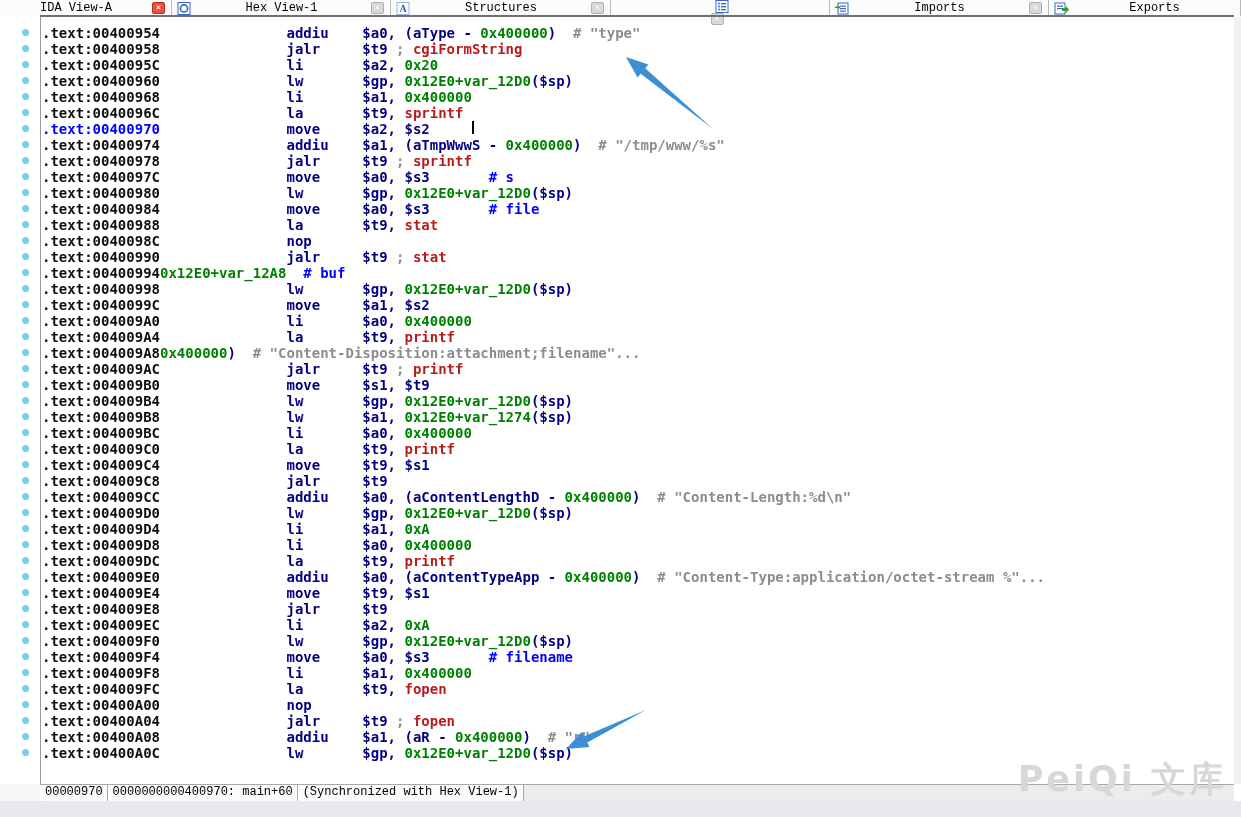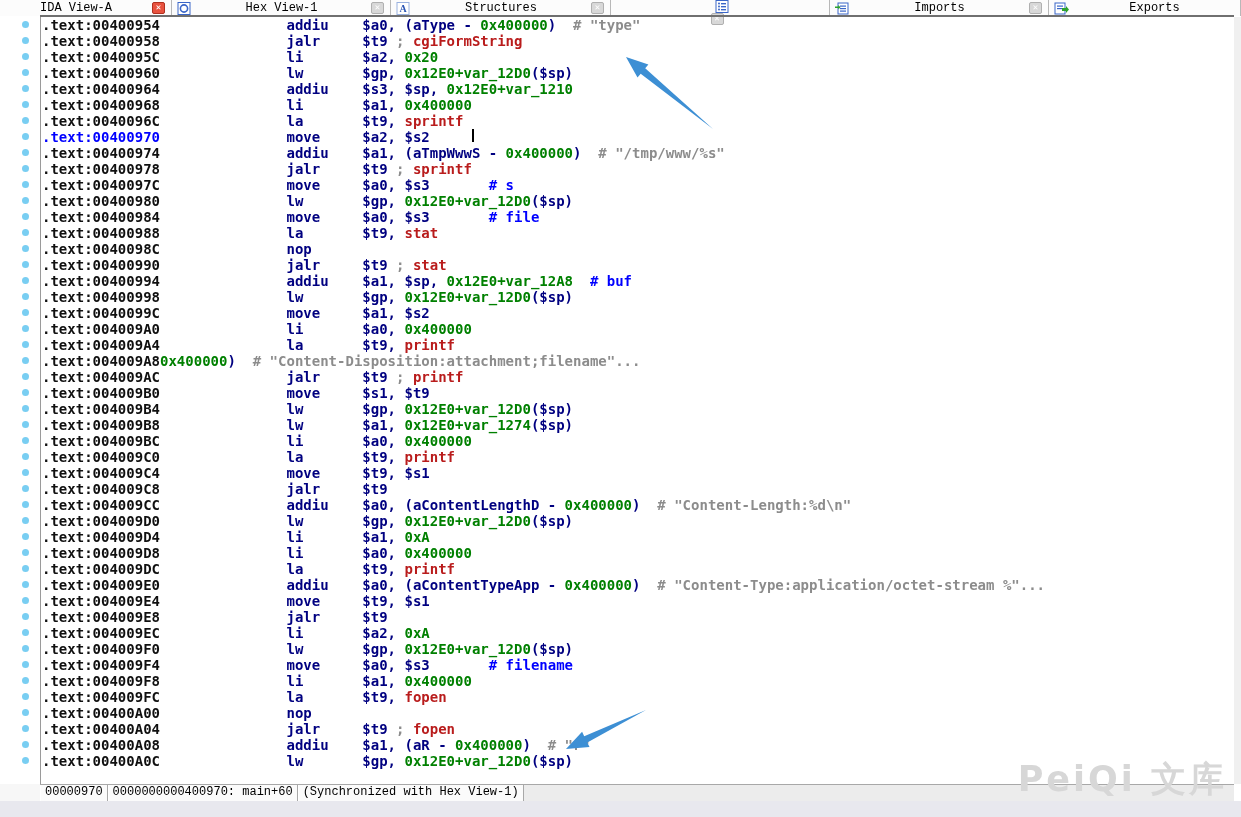--- a/index.html
+++ b/index.html
@@ -28,21 +28,21 @@
     font-size:9px;font-weight:bold;line-height:1;border-radius:2px;
     box-sizing:border-box;cursor:pointer;
   }
   .tclose.red{background:#e8523f;border:1px solid #b03020;color:#fff;}
   .tclose.gray{background:#d8d8d8;border:1px solid #b0b0b0;color:#fdfdfd;}
   
   .topline{position:absolute;left:40px;top:15px;width:1194px;height:2px;background:#6f6f6f;}
   .gutterline{position:absolute;left:40px;top:17px;width:1px;height:767px;background:#9a9a9a;}
   .rightband{position:absolute;left:1234px;top:17px;width:7px;height:767px;background:#f0f0f0;}
   
-  .listing{position:absolute;left:0;top:17px;width:1234px;}
+  .listing{position:absolute;left:0;top:25px;width:1234px;}
   .row{
     height:16px;line-height:16px;display:flex;white-space:pre;
     font-family:"DejaVu Sans Mono",monospace;font-size:14px;font-weight:bold;
   }
   .dotcell{width:42px;flex:0 0 auto;position:relative;}
   .dot{
     position:absolute;left:22px;top:4px;width:7px;height:7px;border-radius:50%;
     background:#79cef2;
   }
   .addr{color:#101010;}
@@ -138,33 +138,32 @@
 
 <div class="topline"></div>
 <div class="gutterline"></div>
 <div class="rightband"></div>
 
 <div class="listing" id="listing">
     <div class="row"><span class="dotcell"><span class="dot"></span></span><span class="addr">.text:00400954</span><span class="seg c-code">               addiu    $a0, (aType - </span><span class="seg c-num">0x400000</span><span class="seg c-code">)</span><span class="seg c-gray">  # "type"</span></div>
     <div class="row"><span class="dotcell"><span class="dot"></span></span><span class="addr">.text:00400958</span><span class="seg c-code">               jalr     $t9 </span><span class="seg c-gray">; </span><span class="seg c-name">cgiFormString</span></div>
     <div class="row"><span class="dotcell"><span class="dot"></span></span><span class="addr">.text:0040095C</span><span class="seg c-code">               li       $a2, </span><span class="seg c-num">0x20</span></div>
     <div class="row"><span class="dotcell"><span class="dot"></span></span><span class="addr">.text:00400960</span><span class="seg c-code">               lw       $gp, </span><span class="seg c-num">0x12E0+var_12D0</span><span class="seg c-code">($sp)</span></div>
-    <div class="row"><span class="dotcell"><span class="dot"></span></span><span class="addr">.text:00400964</span><span class="seg c-code">               addiu    $s3, $sp, </span><span class="seg c-num">0x12E0+var_1210</span></div>
     <div class="row"><span class="dotcell"><span class="dot"></span></span><span class="addr">.text:00400968</span><span class="seg c-code">               li       $a1, </span><span class="seg c-num">0x400000</span></div>
     <div class="row"><span class="dotcell"><span class="dot"></span></span><span class="addr">.text:0040096C</span><span class="seg c-code">               la       $t9, </span><span class="seg c-name">sprintf</span></div>
     <div class="row"><span class="dotcell"><span class="dot"></span></span><span class="addr cur">.text:00400970</span><span class="seg c-code">               move     $a2, $s2     </span><span class="cursorbar"></span></div>
     <div class="row"><span class="dotcell"><span class="dot"></span></span><span class="addr">.text:00400974</span><span class="seg c-code">               addiu    $a1, (aTmpWwwS - </span><span class="seg c-num">0x400000</span><span class="seg c-code">)</span><span class="seg c-gray">  # "/tmp/www/%s"</span></div>
     <div class="row"><span class="dotcell"><span class="dot"></span></span><span class="addr">.text:00400978</span><span class="seg c-code">               jalr     $t9 </span><span class="seg c-gray">; </span><span class="seg c-name">sprintf</span></div>
     <div class="row"><span class="dotcell"><span class="dot"></span></span><span class="addr">.text:0040097C</span><span class="seg c-code">               move     $a0, $s3</span><span class="seg c-bluec">       # s</span></div>
     <div class="row"><span class="dotcell"><span class="dot"></span></span><span class="addr">.text:00400980</span><span class="seg c-code">               lw       $gp, </span><span class="seg c-num">0x12E0+var_12D0</span><span class="seg c-code">($sp)</span></div>
     <div class="row"><span class="dotcell"><span class="dot"></span></span><span class="addr">.text:00400984</span><span class="seg c-code">               move     $a0, $s3</span><span class="seg c-bluec">       # file</span></div>
     <div class="row"><span class="dotcell"><span class="dot"></span></span><span class="addr">.text:00400988</span><span class="seg c-code">               la       $t9, </span><span class="seg c-name">stat</span></div>
     <div class="row"><span class="dotcell"><span class="dot"></span></span><span class="addr">.text:0040098C</span><span class="seg c-code">               nop</span></div>
     <div class="row"><span class="dotcell"><span class="dot"></span></span><span class="addr">.text:00400990</span><span class="seg c-code">               jalr     $t9 </span><span class="seg c-gray">; </span><span class="seg c-name">stat</span></div>
-    <div class="row"><span class="dotcell"><span class="dot"></span></span><span class="addr">.text:00400994</span><span class="seg c-code">               addiu    $a1, $sp, </span><span class="seg c-num">0x12E0+var_12A8</span><span class="seg c-bluec">  # buf</span></div>
+    <div class="row"><span class="dotcell"><span class="dot"></span></span><span class="addr">.text:00400994</span><span class="seg c-num">0x12E0+var_12A8</span><span class="seg c-bluec">  # buf</span></div>
     <div class="row"><span class="dotcell"><span class="dot"></span></span><span class="addr">.text:00400998</span><span class="seg c-code">               lw       $gp, </span><span class="seg c-num">0x12E0+var_12D0</span><span class="seg c-code">($sp)</span></div>
     <div class="row"><span class="dotcell"><span class="dot"></span></span><span class="addr">.text:0040099C</span><span class="seg c-code">               move     $a1, $s2</span></div>
     <div class="row"><span class="dotcell"><span class="dot"></span></span><span class="addr">.text:004009A0</span><span class="seg c-code">               li       $a0, </span><span class="seg c-num">0x400000</span></div>
     <div class="row"><span class="dotcell"><span class="dot"></span></span><span class="addr">.text:004009A4</span><span class="seg c-code">               la       $t9, </span><span class="seg c-name">printf</span></div>
     <div class="row"><span class="dotcell"><span class="dot"></span></span><span class="addr">.text:004009A8</span><span class="seg c-num">0x400000</span><span class="seg c-code">)</span><span class="seg c-gray">  # "Content-Disposition:attachment;filename"...</span></div>
     <div class="row"><span class="dotcell"><span class="dot"></span></span><span class="addr">.text:004009AC</span><span class="seg c-code">               jalr     $t9 </span><span class="seg c-gray">; </span><span class="seg c-name">printf</span></div>
     <div class="row"><span class="dotcell"><span class="dot"></span></span><span class="addr">.text:004009B0</span><span class="seg c-code">               move     $s1, $t9</span></div>
     <div class="row"><span class="dotcell"><span class="dot"></span></span><span class="addr">.text:004009B4</span><span class="seg c-code">               lw       $gp, </span><span class="seg c-num">0x12E0+var_12D0</span><span class="seg c-code">($sp)</span></div>
     <div class="row"><span class="dotcell"><span class="dot"></span></span><span class="addr">.text:004009B8</span><span class="seg c-code">               lw       $a1, </span><span class="seg c-num">0x12E0+var_1274</span><span class="seg c-code">($sp)</span></div>
     <div class="row"><span class="dotcell"><span class="dot"></span></span><span class="addr">.text:004009BC</span><span class="seg c-code">               li       $a0, </span><span class="seg c-num">0x400000</span></div>

